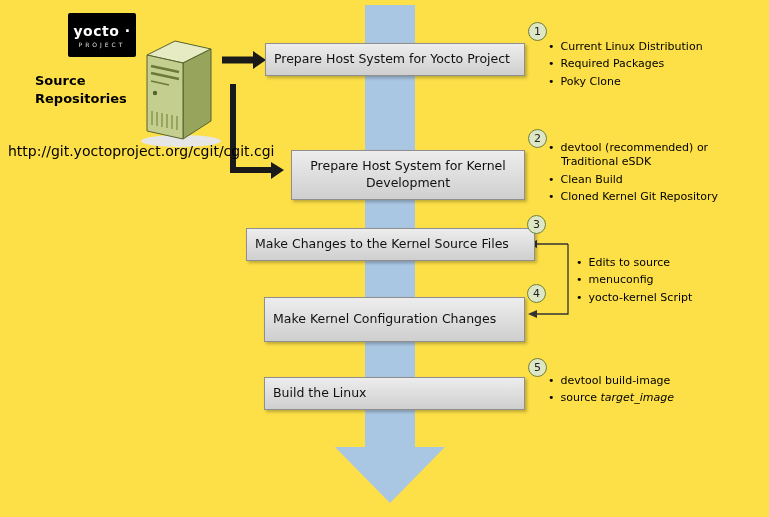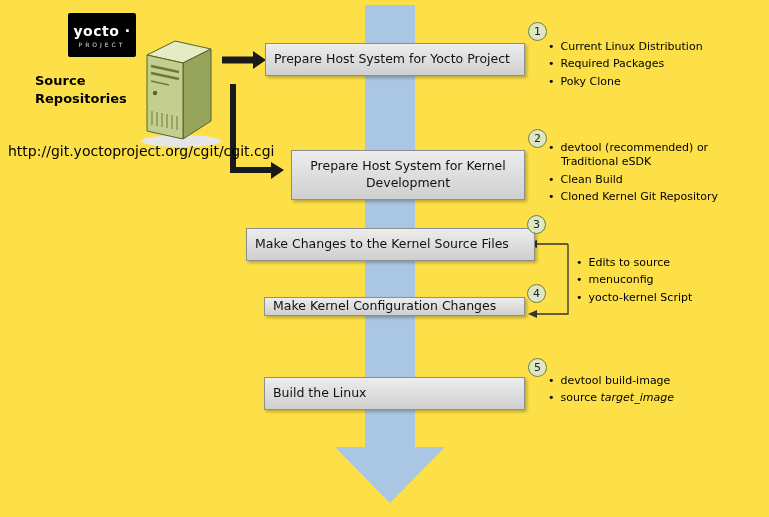--- a/index.html
+++ b/index.html
@@ -75,21 +75,21 @@
     text-align: center;
     font-size: 12.5px;
     color: #111111;
     z-index: 3;
     line-height: 1.35;
     padding: 2px 8px;
   }
   .box1 { left: 265px; top: 43px;  width: 260px; height: 33px; }
   .box2 { left: 291px; top: 150px; width: 234px; height: 50px; }
   .box3 { left: 236px; top: 228px; width: 289px; height: 33px; margin-left: 10px; }
-  .box4 { left: 264px; top: 297px; width: 261px; height: 19px; }
+  .box4 { left: 264px; top: 297px; width: 261px; height: 45px; }
   .box5 { left: 264px; top: 377px; width: 261px; height: 33px; }
 
   
   .badge {
     position: absolute;
     width: 19px; height: 19px;
     border-radius: 50%;
     background: #dde6c5;
     border: 1.5px solid #70803a;
     color: #222;

